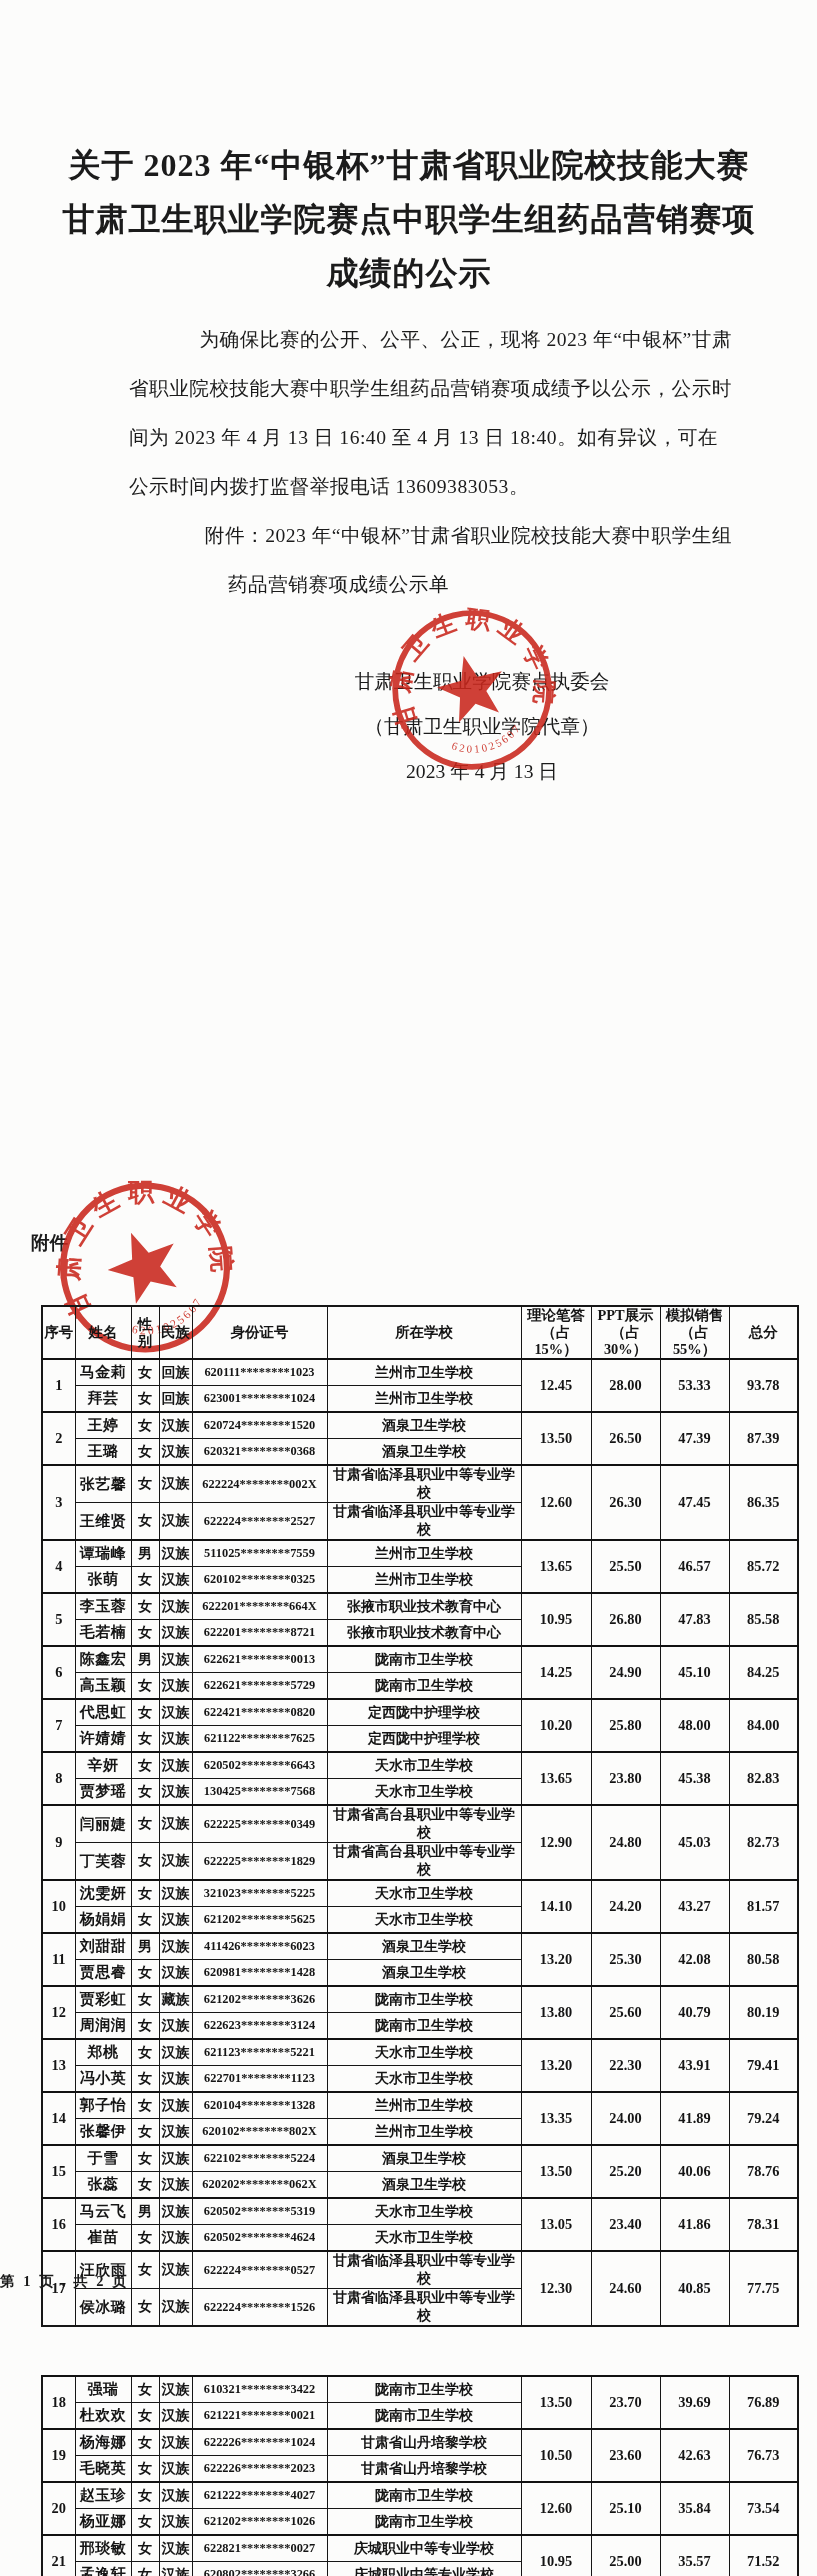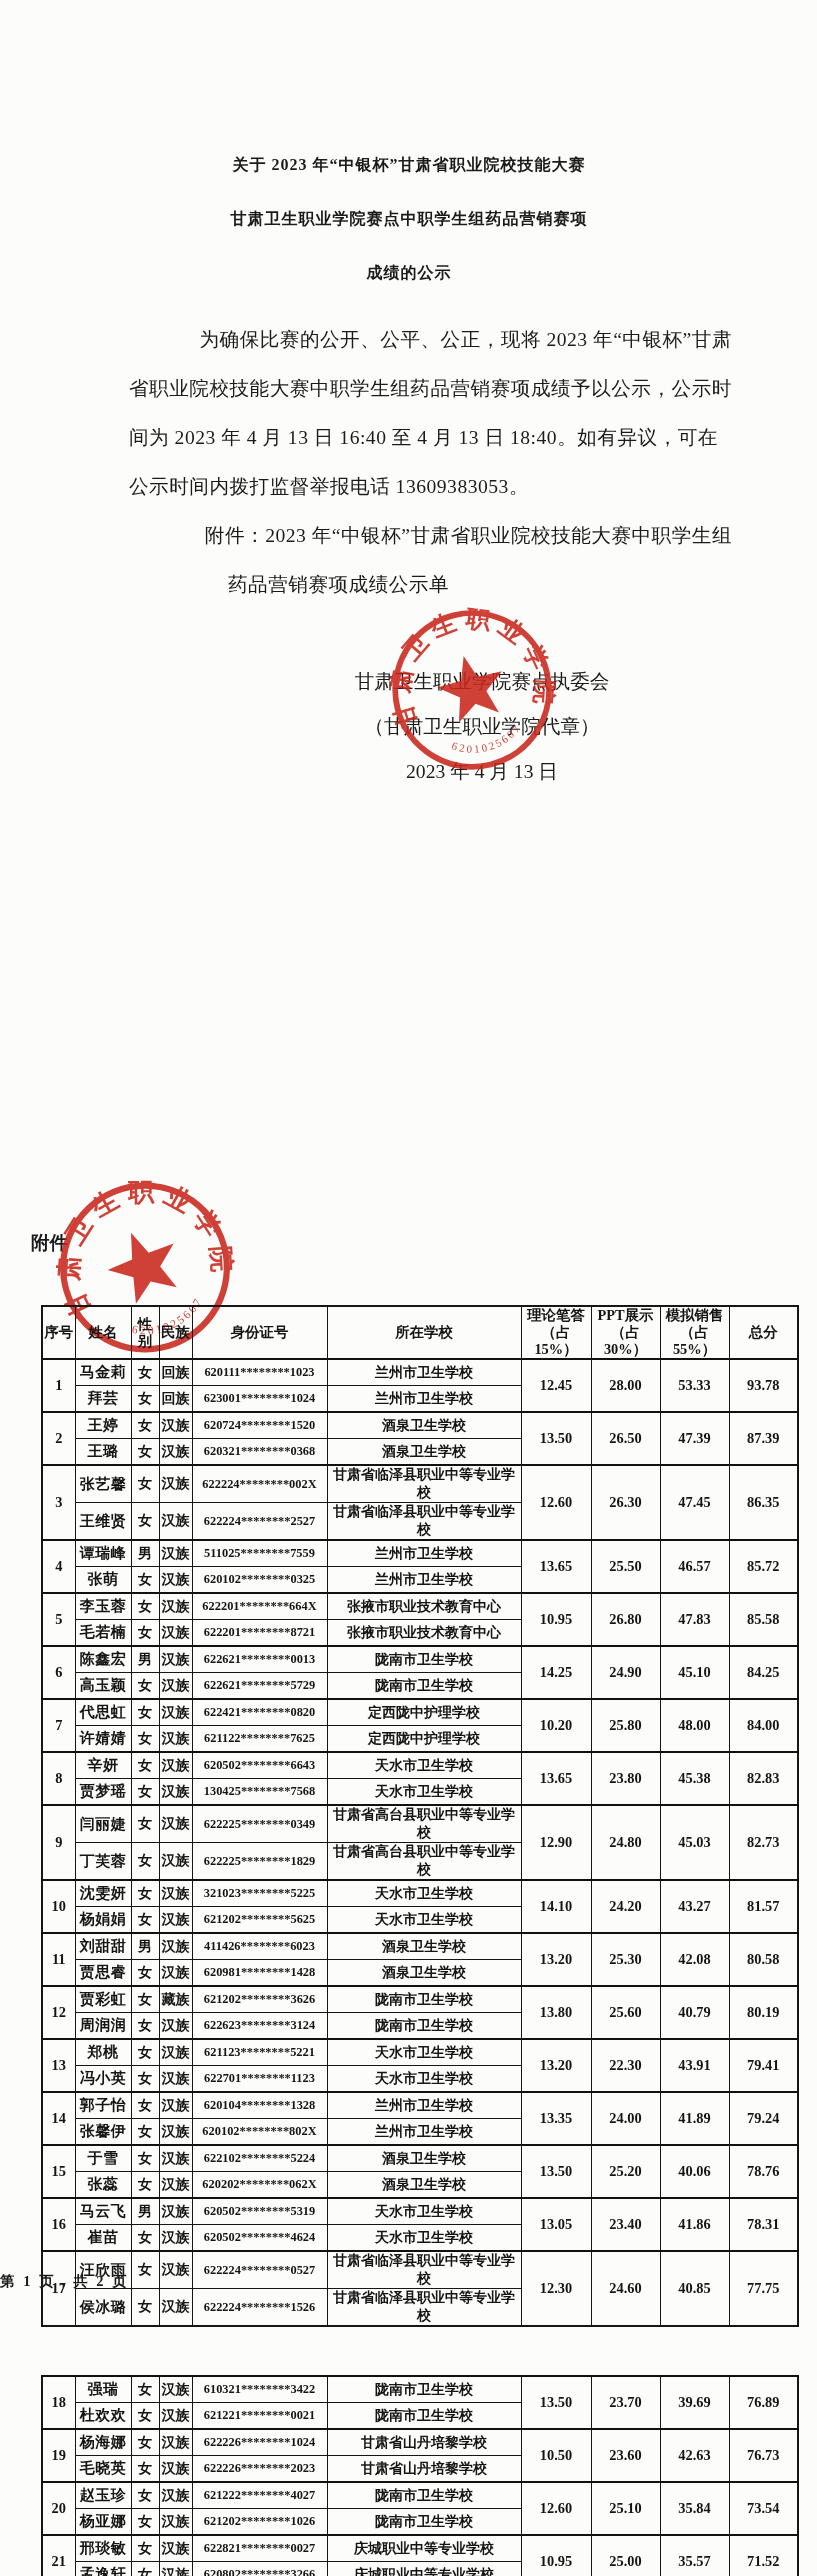--- a/index.html
+++ b/index.html
@@ -1,20 +1,20 @@
 <!DOCTYPE html>
 <html style="font-size:8.2px"><head>
 <meta charset="utf-8">
 <style>
   html,body{margin:0;padding:0;background:#888;}
   .canvas{position:relative;width:818px;height:3470px;margin:0 auto;background:#fcfcfb;
           overflow:hidden;font-family:"Liberation Serif","DejaVu Serif",serif;color:#1b1b1b;}
   .abs{position:absolute;}
   .doc-title{top:138px;left:0;right:0;text-align:center;font-weight:700;
-             font-size:16px;letter-spacing:1px;line-height:54px;white-space:nowrap;}
+             font-size:32px;letter-spacing:1px;line-height:54px;white-space:nowrap;}
   .doc-body{top:315px;left:129px;width:603px;font-size:19.6px;line-height:49px;
             letter-spacing:0.5px;}
   .doc-body .ln{white-space:nowrap;}
   .ind-2{padding-left:40px;text-align:right;}
   .ind-5{padding-left:99px;}
   .authority{top:659px;left:330px;width:304px;text-align:center;
              font-size:19.6px;line-height:45px;white-space:nowrap;}
   .att-label{top:1217px;left:31px;font-size:18.5px;font-weight:600;margin-top:13px;}
   .att-title{top:1243px;left:0;right:0;text-align:center;font-weight:700;
              font-size:20px;line-height:31px;white-space:nowrap;}

